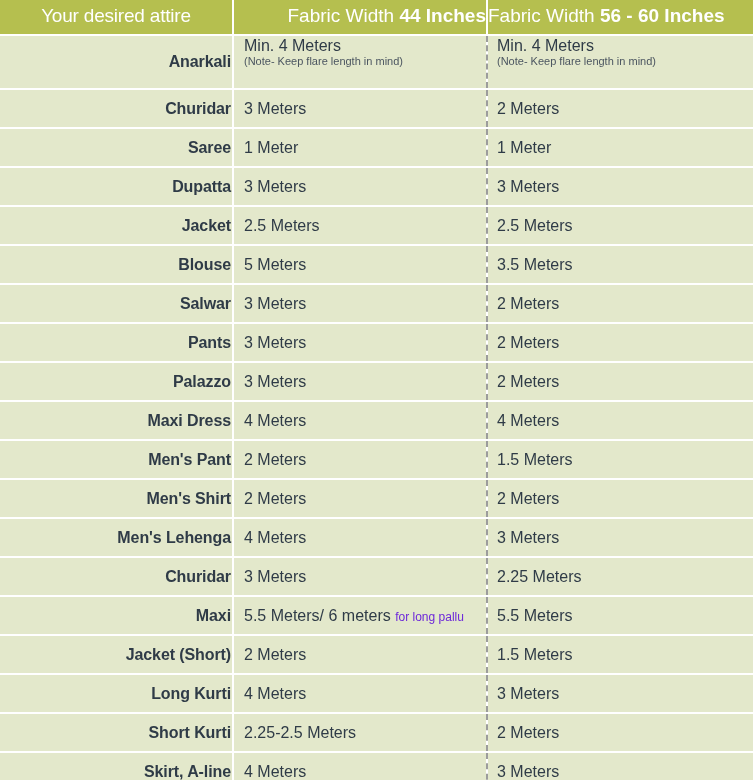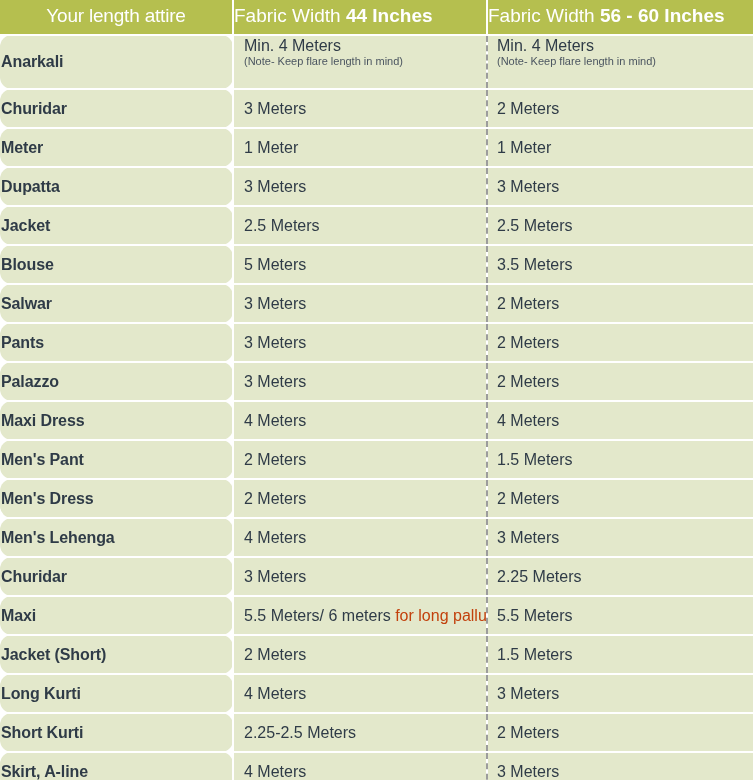--- a/index.html
+++ b/index.html
@@ -33,21 +33,21 @@
     overflow: hidden;
   }
   th.col-attire {
     width: 232px;
     text-align: center;
     font-weight: bold;
     letter-spacing: -0.2px;
   }
   th.col-w44 {
     width: 252px;
-    text-align: left;
+    text-align: right;
     padding-left: 10px;
     border-left: 2px solid #ffffff;
   }
   th.col-w56 {
     width: 269px;
     text-align: left;
     padding-left: 9px;
     border-left: 2px dashed #ffffff;
   }
   th .lead { font-weight: normal; }
@@ -56,26 +56,25 @@
   
   .fabric-table tbody td {
     background: #e3e8cb;
     border-top: 2px solid #ffffff;
     color: #2f3b47;
     font-size: 16px;
     vertical-align: middle;
     overflow: hidden;
   }
   td.attire {
-    text-align: left;
+    text-align: right;
     font-weight: bold;
     color: #26323e;
     letter-spacing: -0.1px;
     white-space: nowrap;
-    border-radius: 12px;
   }
   td.w44 {
     text-align: left;
     padding-left: 10px;
     border-left: 2px solid #ffffff;
     color: #4b5560;
     white-space: nowrap;
   }
   td.w56 {
     text-align: left;
@@ -94,31 +93,31 @@
     padding-top: 1px;
   }
 
   .value-main { display: block; }
   .value-note {
     display: block;
     font-size: 11px;
     color: #4b5560;
   }
   .value-sub {
-    font-size: 16px;
-    color: #c2410c;
+    font-size: 12px;
+    color: #6d28d9;
   }
 </style>
 </head>
 <body>
 
 <table class="fabric-table">
   <thead>
     <tr>
-      <th class="col-attire">Your length attire</th>
+      <th class="col-attire">Your desired attire</th>
       <th class="col-w44">
         <span class="lead">Fabric Width </span><span class="emph">44 Inches</span>
       </th>
       <th class="col-w56">
         <span class="lead">Fabric Width </span><span class="emph">56 - 60 Inches</span>
       </th>
     </tr>
   </thead>
   <tbody id="table-body">
       <tr class="row-tall">
@@ -135,21 +134,21 @@
       <tr class="row-std">
         <td class="attire">Churidar</td>
         <td class="w44">
           <span class="value-main">3 Meters</span>
         </td>
         <td class="w56">
           <span class="value-main">2 Meters</span>
         </td>
       </tr>
       <tr class="row-std">
-        <td class="attire">Meter</td>
+        <td class="attire">Saree</td>
         <td class="w44">
           <span class="value-main">1 Meter</span>
         </td>
         <td class="w56">
           <span class="value-main">1 Meter</span>
         </td>
       </tr>
       <tr class="row-std">
         <td class="attire">Dupatta</td>
         <td class="w44">
@@ -216,21 +215,21 @@
       <tr class="row-std">
         <td class="attire">Men's Pant</td>
         <td class="w44">
           <span class="value-main">2 Meters</span>
         </td>
         <td class="w56">
           <span class="value-main">1.5 Meters</span>
         </td>
       </tr>
       <tr class="row-std">
-        <td class="attire">Men's Dress</td>
+        <td class="attire">Men's Shirt</td>
         <td class="w44">
           <span class="value-main">2 Meters</span>
         </td>
         <td class="w56">
           <span class="value-main">2 Meters</span>
         </td>
       </tr>
       <tr class="row-std">
         <td class="attire">Men's Lehenga</td>
         <td class="w44">

